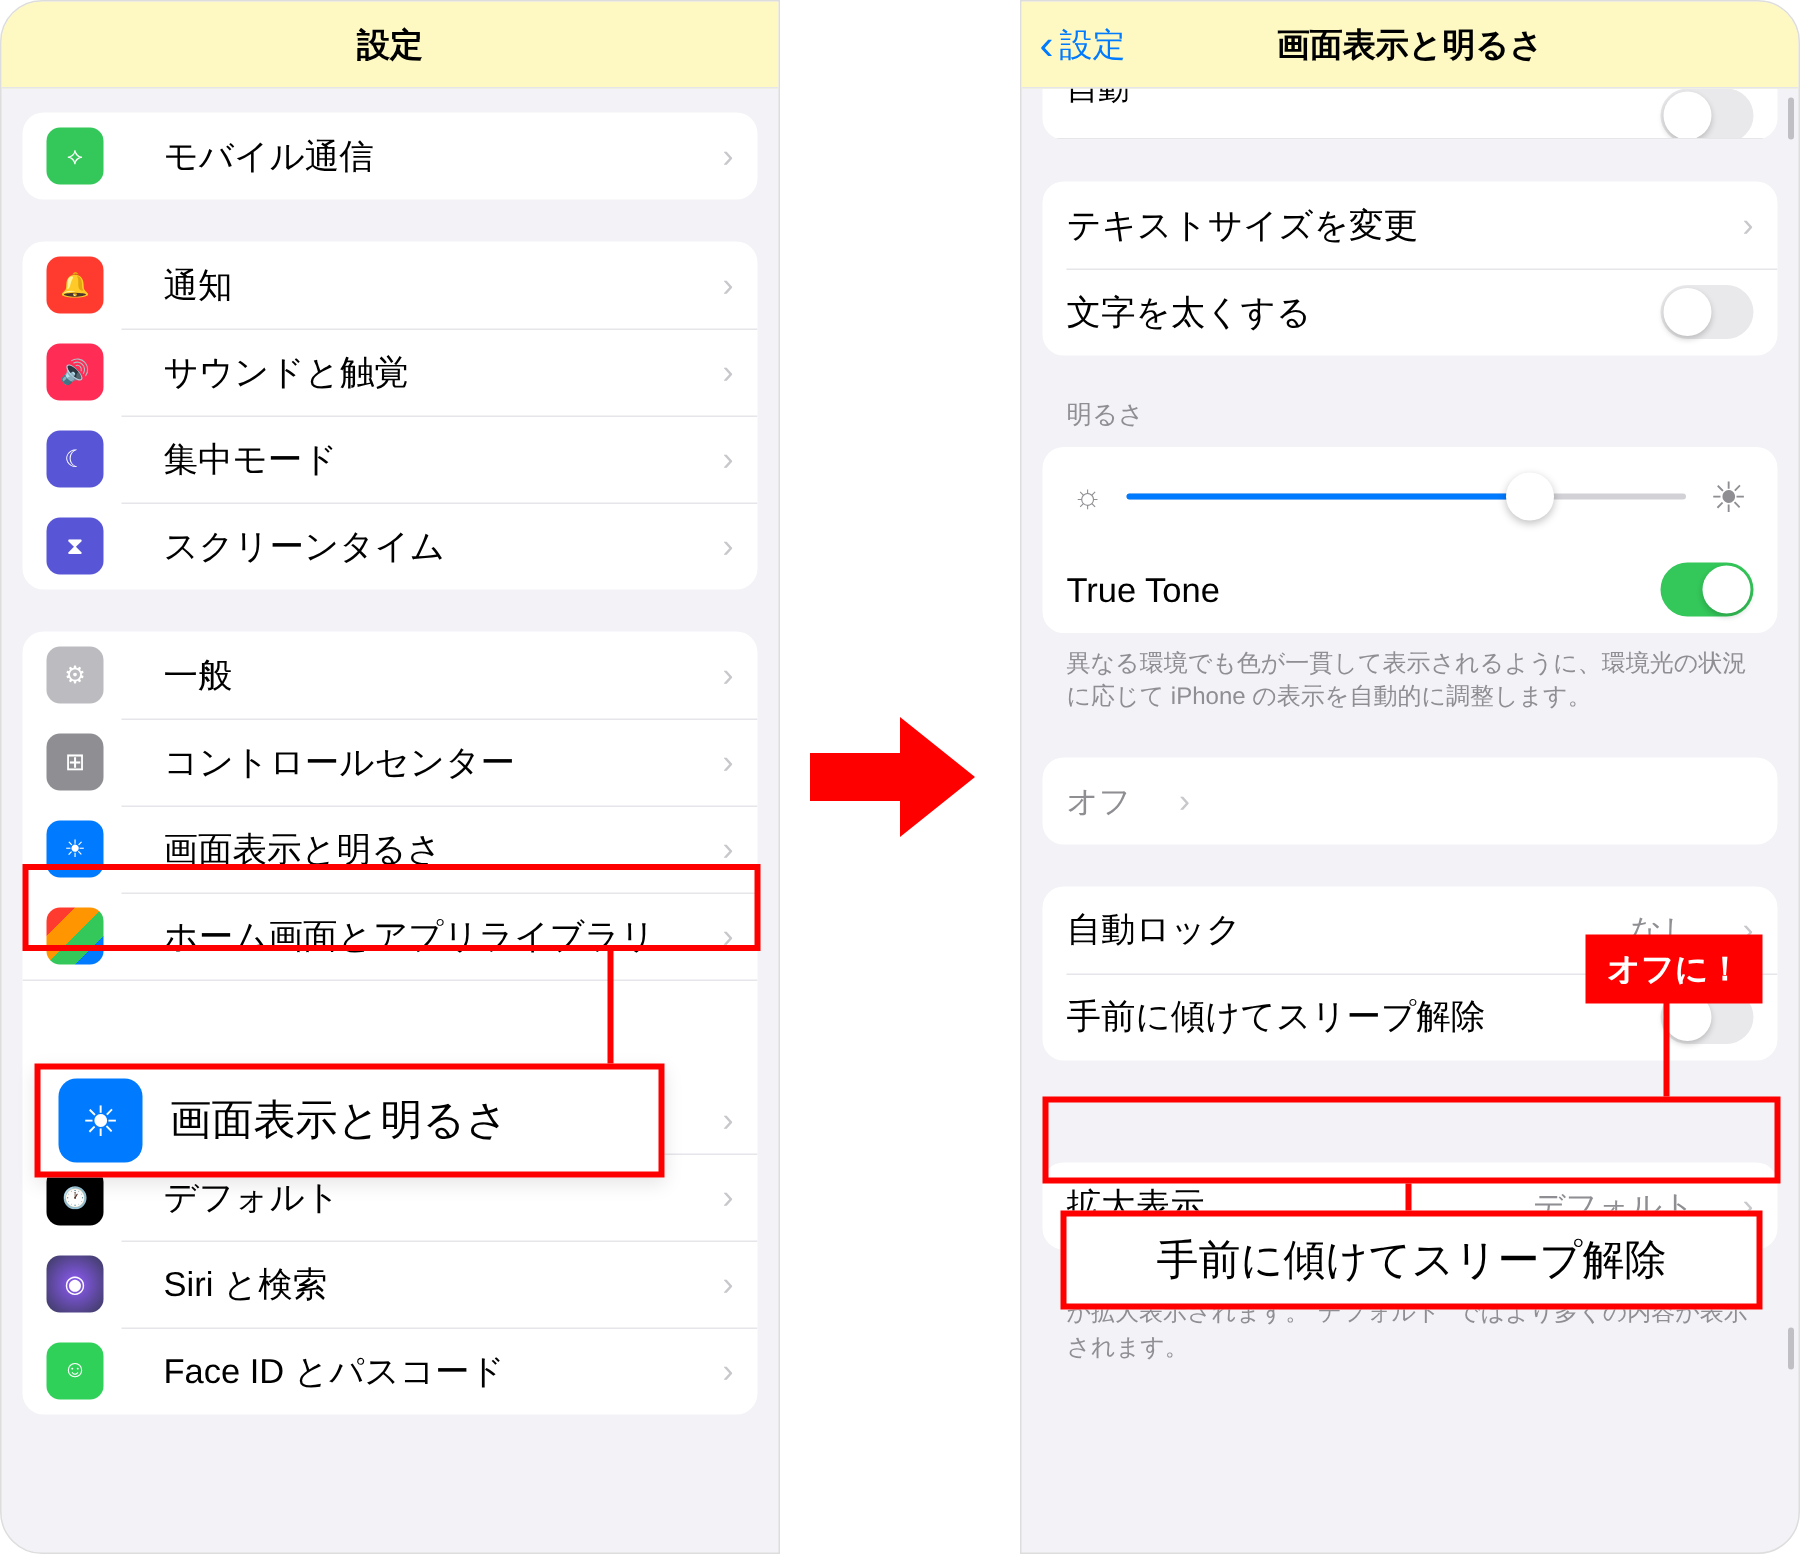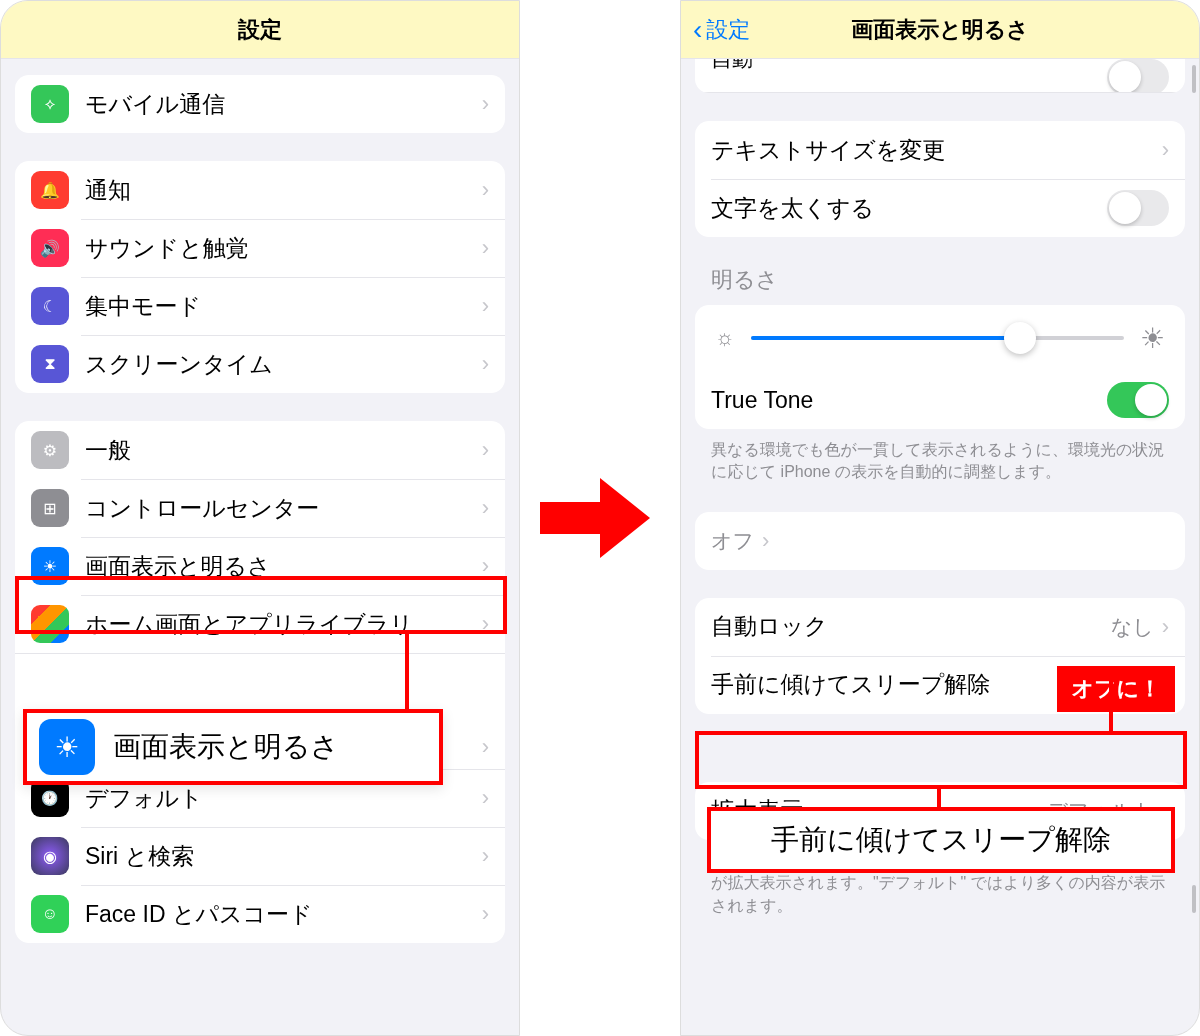--- a/index.html
+++ b/index.html
@@ -12,29 +12,29 @@
 
 
 .navhdr { height: 58px; display: flex; align-items: center; justify-content: center; position: relative; background: #fef9c3; border-bottom: 1px solid #e5e5ea; }
 .navhdr-title { font-size: 22px; font-weight: 600; }
 .navhdr-back { position: absolute; left: 12px; display: flex; align-items: center; color: #007aff; font-size: 22px; }
 .navhdr-back .chev { font-size: 28px; margin-right: 4px; }
 
 
 .group { margin: 28px 14px 0 14px; background: #fff; border-radius: 14px; overflow: hidden; }
 .group.first { margin-top: 16px; }
-.row { display: flex; align-items: center; height: 58px; padding: 0 16px; position: relative; }
+.row { display: flex; align-items: center; height: 58px; padding: 0 16px; position: relative; gap: 24px; }
 .row + .row::before { content: ""; position: absolute; left: 66px; right: 0; top: 0; height: 1px; background: #e5e5ea; }
 .row.noicon + .row.noicon::before { left: 16px; }
 .row .icon { width: 38px; height: 38px; border-radius: 9px; margin-right: 16px; display: flex; align-items: center; justify-content: center; flex-shrink: 0; }
 .row .label { font-size: 23px; flex: 1; color: #000; }
 .row .chevron { color: #c7c7cc; font-size: 22px; }
 .row .value { color: #8e8e93; font-size: 21px; margin-right: 8px; }
 .footnote { font-size: 16px; color: #8e8e93; padding: 10px 32px 0 30px; line-height: 1.4; }
-.section-header { font-size: 22px; color: #8e8e93; padding: 28px 30px 4px 30px; }
+.section-header { font-size: 17px; color: #8e8e93; padding: 28px 30px 4px 30px; }
 
 
 .bg-green { background: #34c759; }
 .bg-red { background: #ff3b30; }
 .bg-pink { background: #ff2d55; }
 .bg-indigo { background: #5856d6; }
 .bg-gray { background: #8e8e93; }
 .bg-graylt { background: #bcbcc0; }
 .bg-blue { background: #007aff; }
 .bg-multicolor { background: linear-gradient(135deg,#ff3b30 0 25%,#ff9500 25% 50%,#34c759 50% 75%,#007aff 75% 100%); border-radius:9px; }
@@ -56,21 +56,21 @@
 .slider-track { flex:1; height:4px; background:#d1d1d6; margin:0 16px; border-radius:2px; position:relative; }
 .slider-fill { position:absolute; left:0; top:0; bottom:0; background:#007aff; border-radius:2px; }
 .slider-thumb { position:absolute; width:32px; height:32px; border-radius:50%; background:#fff; box-shadow:0 2px 6px rgba(0,0,0,0.25); top:-14px; transform:translateX(-50%); }
 
 
 .row.partial { height: 34px; overflow:hidden; align-items:flex-start; padding-top:0; border-bottom:1px solid #e5e5ea;}
 .row.partial .label{font-size:21px; margin-top:-14px;}
 
 
 .hl { position:absolute; border:4px solid #ff0000; pointer-events:none; }
-.ann-box { position:absolute; background:#ff0000; color:#fff; font-size:22px; font-weight:700; padding:8px 14px;margin-top:43px; }
+.ann-box { position:absolute; background:#ff0000; color:#fff; font-size:22px; font-weight:700; padding:8px 14px; }
 .ann-line { position:absolute; background:#ff0000; }
 .popover { position:absolute; background:#fff; border:4px solid #ff0000; display:flex; align-items:center; padding:6px 12px; box-shadow:0 4px 12px rgba(0,0,0,0.1);}
 .popover .icon { width:56px; height:56px; border-radius:12px; margin-right:18px; display:flex; align-items:center; justify-content:center;}
 .popover .ptitle { font-size:28px; font-weight:500;}
 .popover2 { position:absolute; background:#fff; border:4px solid #ff0000; display:flex; align-items:center; justify-content:center; padding:10px 16px;}
 .popover2 .ptitle { font-size:28px; font-weight:500;}
 
 
 .arrow { width:120px; height:80px; position:relative; }
 .arrow-stem { position:absolute; left:0; top:24px; width:70px; height:32px; background:#ff0000; }

